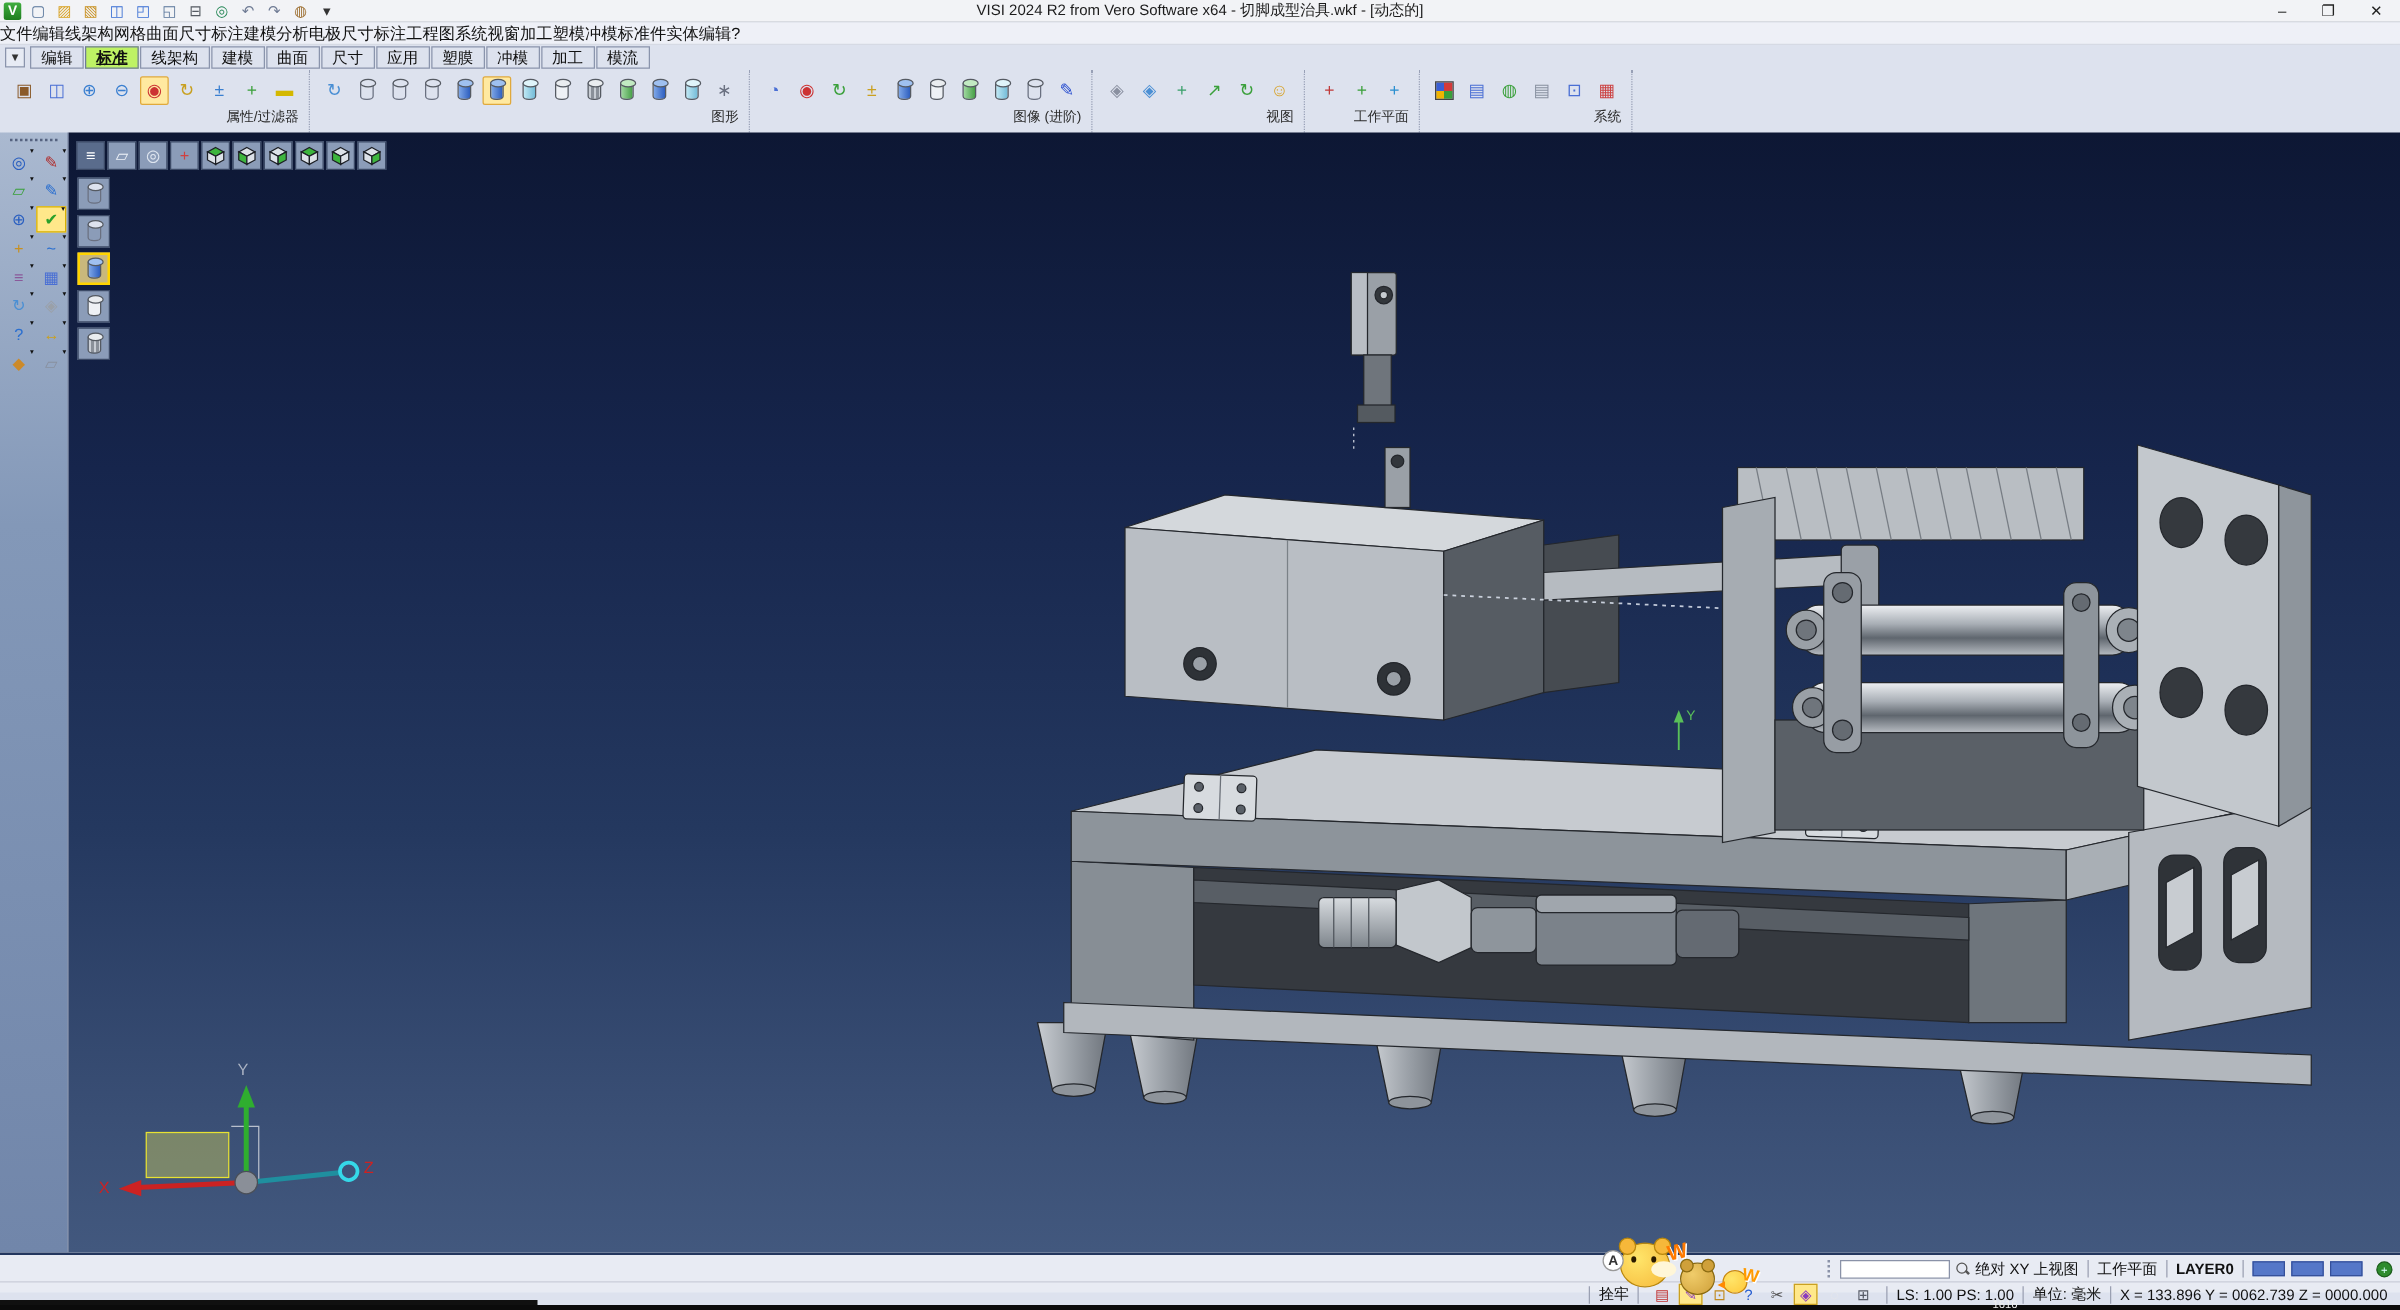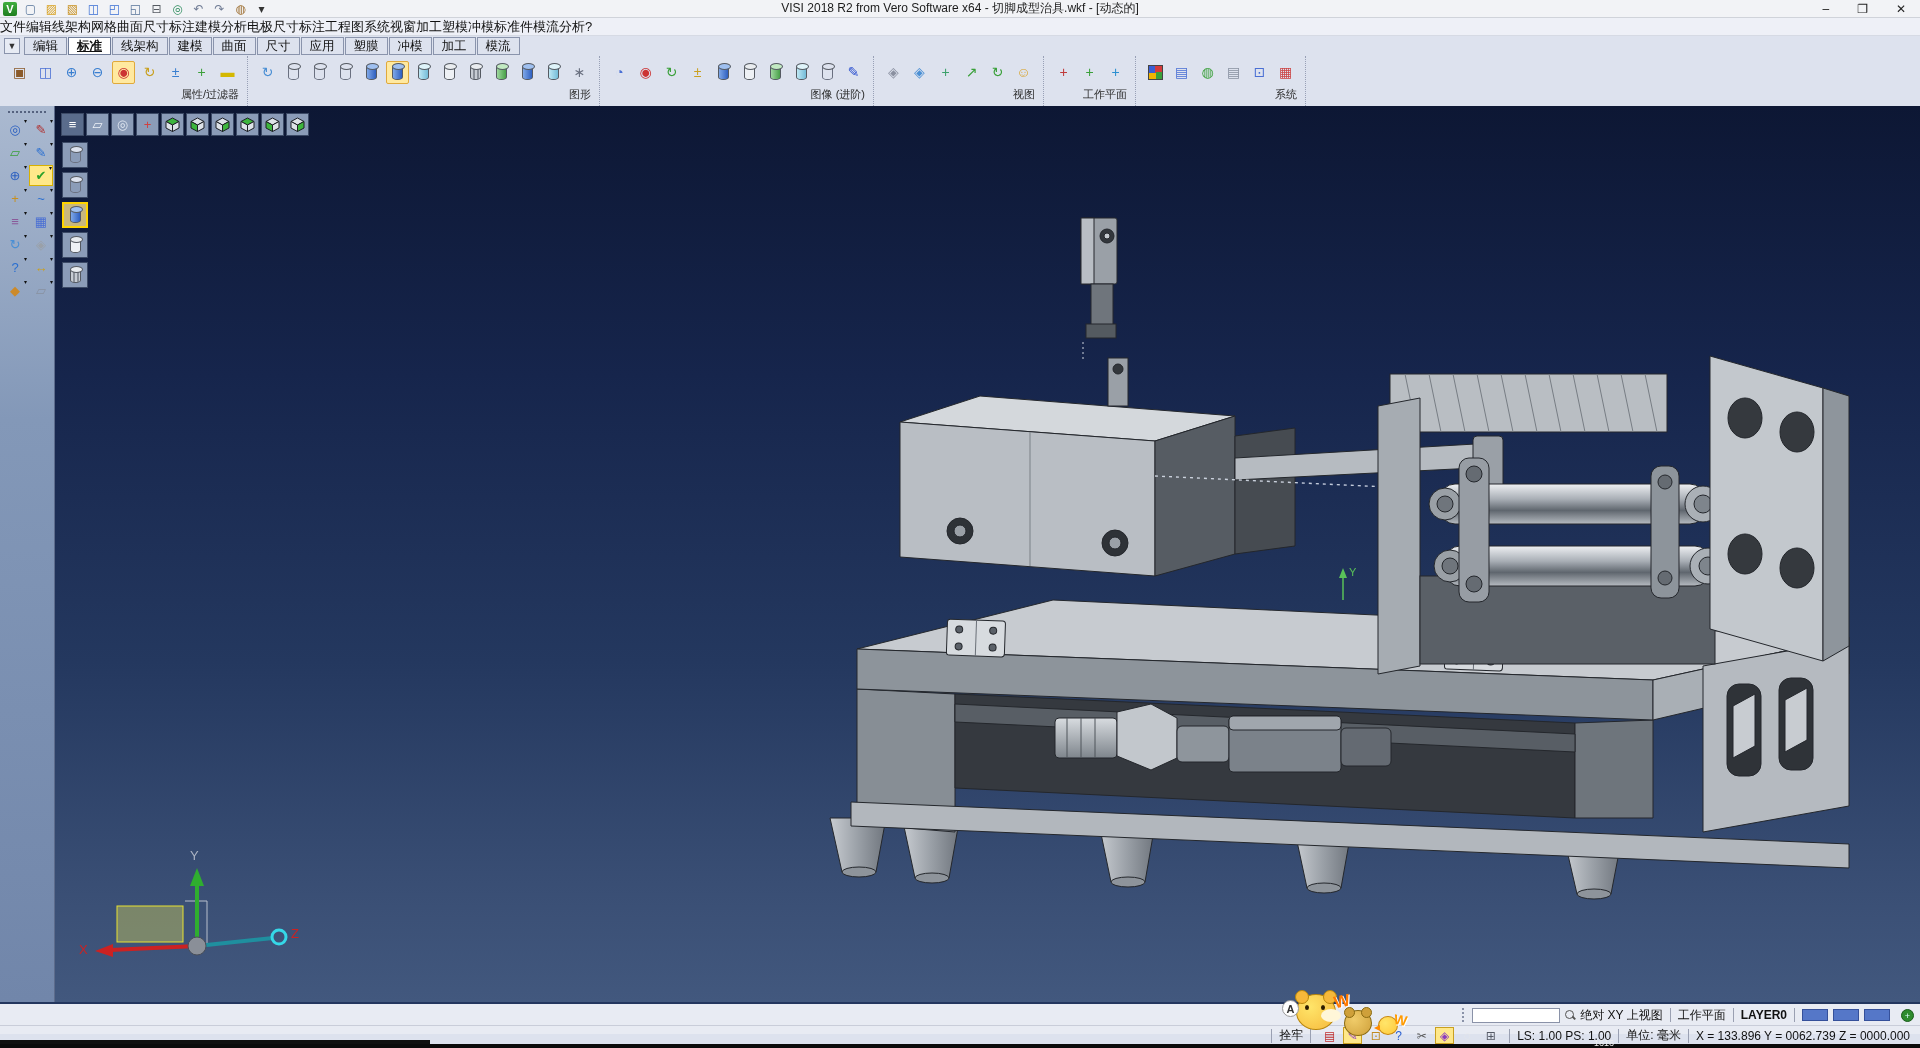--- a/index.html
+++ b/index.html
@@ -23,21 +23,21 @@
     background:#eef0f7; display:flex; align-items:center; gap:0; border-bottom:1px solid #d6dae4; }
   .menubar .mi { font-size:13px; color:#111; padding:0 0; line-height:18px; white-space:nowrap; }
 
   
   .tabrow { position:absolute; left:0; top:36px; width:1920px; height:20px;
     background:#dde2ee; display:flex; align-items:center; gap:1px; padding-left:4px; }
   .tab-caret { width:16px; height:16px; border:1px solid #8a94ac; background:#e7ebf4;
     font-size:9px; color:#333; text-align:center; line-height:14px; margin-right:3px; }
   .tab { font-size:12.5px; color:#111; border:1px solid #8a94ac; background:#dde2ee;
     padding:0 8px; line-height:16px; height:18px; white-space:nowrap; }
-  .tab.active { background:#ffffff; font-weight:bold; border-color:#6f7c98;text-decoration:underline; }
+  .tab.active { background:#bef264; font-weight:bold; border-color:#6f7c98;text-decoration:underline; }
 
   
   .toolbar { position:absolute; left:0; top:56px; width:1920px; height:50px;
     background:#dde2ee; display:flex; align-items:stretch; }
   .tgroup { display:flex; flex-direction:column; justify-content:flex-start;
     padding:2px 8px 0 8px; border-right:1px dotted #98a0b6; }
   .tgroup .ticons { display:flex; align-items:center; gap:3px; height:28px; }
   .tgroup .tlabel { text-align:right; font-size:11px; color:#2b2b2b; line-height:16px; }
   .tbi { width:23px; height:23px; display:flex; align-items:center; justify-content:center;
     border:1px solid transparent; border-radius:2px; }
@@ -156,21 +156,21 @@
         <span class="qi"><span class="glyph" style="color: rgb(58, 111, 212);">◰</span></span>
         <span class="qi"><span class="glyph" style="color: rgb(88, 116, 154);">◱</span></span>
         <span class="qi"><span class="glyph" style="color: rgb(85, 90, 98);">⊟</span></span>
         <span class="qi"><span class="glyph" style="color: rgb(42, 138, 90);">◎</span></span>
         <span class="qi"><span class="glyph" style="color: rgb(111, 123, 148);">↶</span></span>
         <span class="qi"><span class="glyph" style="color: rgb(111, 123, 148);">↷</span></span>
         <span class="qi"><span class="glyph" style="color: rgb(154, 106, 42);">◍</span></span>
         <span class="qi"><span class="glyph" style="color: rgb(51, 51, 51);">▾</span></span>
       </div>
     <span class="qat qsep"></span>
-    <div class="title-text">VISI 2018 R2 from Vero Software x64 - 切脚成型治具.wkf - [动态的]</div>
+    <div class="title-text">VISI 2024 R2 from Vero Software x64 - 切脚成型治具.wkf - [动态的]</div>
     <div class="winbtns">
       <span>–</span>
       <span>❐</span>
       <span>✕</span>
     </div>
   </div>
 
   <div class="menubar">
       <span class="mi">文件</span>
       <span class="mi">编辑</span>
@@ -182,21 +182,21 @@
       <span class="mi">分析</span>
       <span class="mi">电极</span>
       <span class="mi">尺寸标注</span>
       <span class="mi">工程图</span>
       <span class="mi">系统</span>
       <span class="mi">视窗</span>
       <span class="mi">加工</span>
       <span class="mi">塑模</span>
       <span class="mi">冲模</span>
       <span class="mi">标准件</span>
-      <span class="mi">模流分析</span>
+      <span class="mi">实体编辑</span>
       <span class="mi">?</span>
     </div>
 
   <div class="tabrow">
     <span class="tab-caret">▼</span>
     <span style="display:flex;gap:1px;">
         <span class="tab">编辑</span>
         <span class="tab active">标准</span>
         <span class="tab">线架构</span>
         <span class="tab">建模</span>

